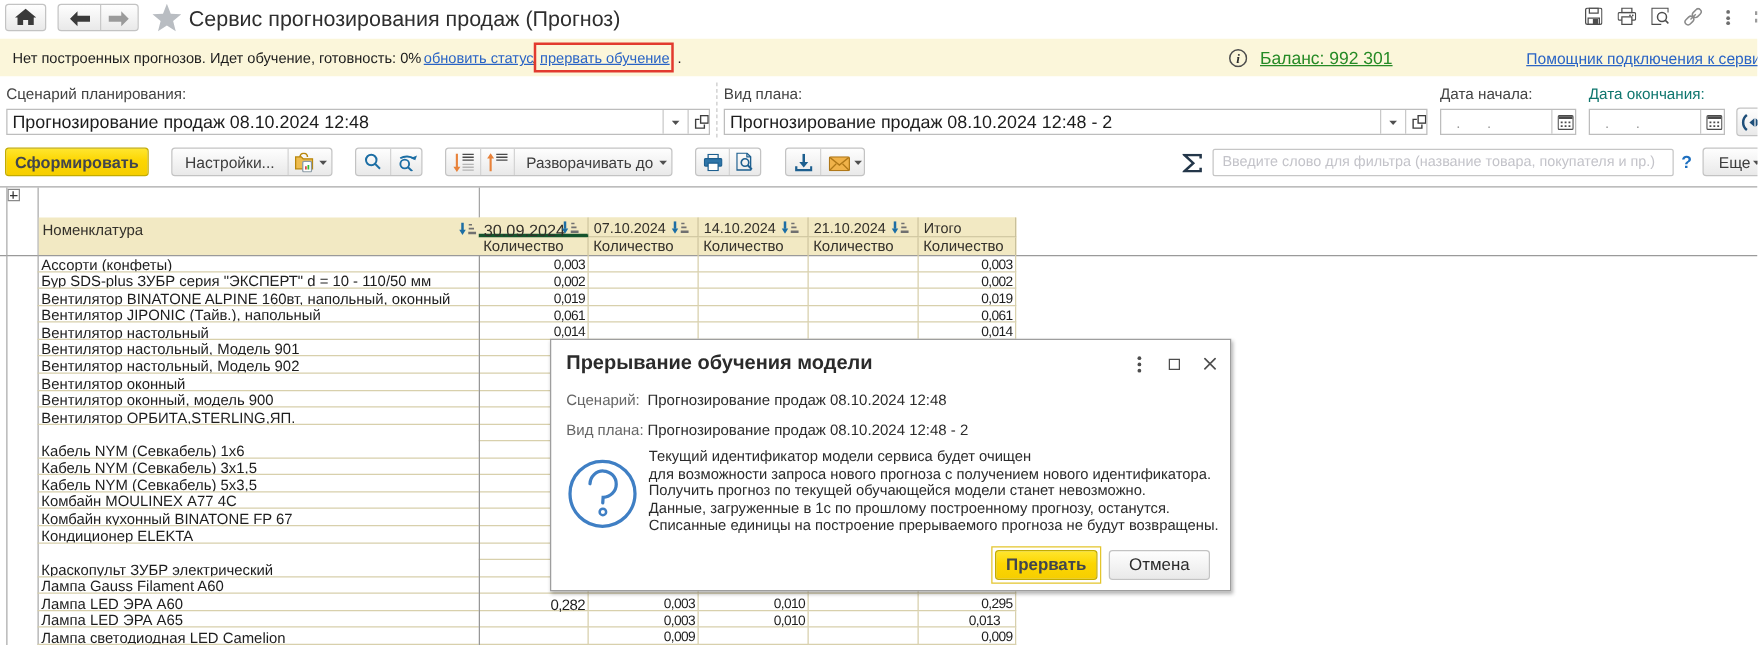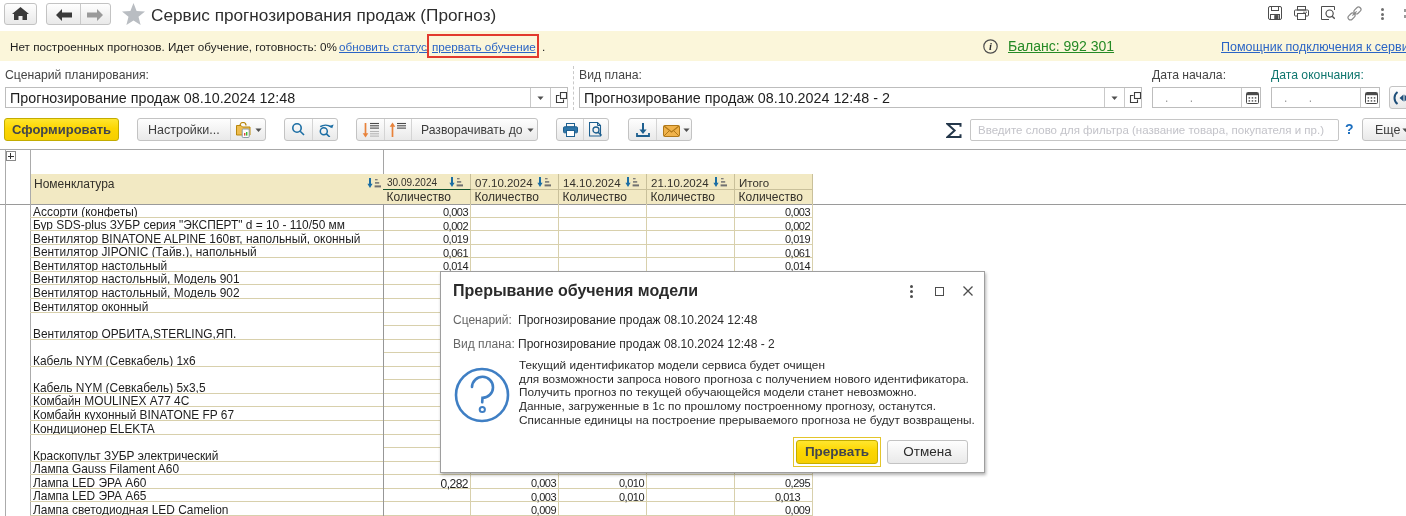--- a/index.html
+++ b/index.html
@@ -261,21 +261,21 @@
         <path d="M3 0 v6" stroke="#1c6ea4" stroke-width="2"></path>
         <path d="M3 10 L0.4 5.8 h5.2 Z" fill="#1c6ea4"></path>
         <g stroke="#707070">
           <path d="M8 1.7 h2.6" stroke-width="1.2"></path>
           <path d="M8 4.9 h4.2" stroke-width="1.5"></path>
           <path d="M7.6 8.4 h6.4" stroke-width="2"></path>
         </g>
       </svg>
   </div>
 </div>
-<div class="abs" style="left:383px;top:174px;width:88px;height:16px;background:#f2e9c3;border-right:1px solid #c9c09a;border-bottom:1px solid #14532d;font-size:10px;color:#33302a;padding:2.5px 0 0 4px">30.09.2024<svg style="position:absolute;left:66px;top:3px" width="14" height="10" viewBox="0 0 14 10">
+<div class="abs" style="left:383px;top:174px;width:88px;height:16px;background:#f2e9c3;border-right:1px solid #c9c09a;border-bottom:3px solid #14532d;font-size:13px;color:#33302a;padding:2.5px 0 0 4px">30.09.2024<svg style="position:absolute;left:66px;top:3px" width="14" height="10" viewBox="0 0 14 10">
       <path d="M3 0 v6" stroke="#1c6ea4" stroke-width="2"></path>
       <path d="M3 10 L0.4 5.8 h5.2 Z" fill="#1c6ea4"></path>
       <g stroke="#707070">
         <path d="M8 1.7 h2.6" stroke-width="1.2"></path>
         <path d="M8 4.9 h4.2" stroke-width="1.5"></path>
         <path d="M7.6 8.4 h6.4" stroke-width="2"></path>
       </g>
     </svg></div>
 <div class="abs" style="left:383px;top:190px;width:88px;height:14px;background:#f2e9c3;border-right:1px solid #c9c09a;font-size:12px;color:#33302a;padding:0 0 0 3.5px">Количество</div>
 <div class="abs" style="left:471px;top:174px;width:88px;height:16px;background:#f2e9c3;border-right:1px solid #c9c09a;border-bottom:1px solid #c9c09a;font-size:11.5px;color:#33302a;padding:2.5px 0 0 4px">07.10.2024<svg style="position:absolute;left:66px;top:3px" width="14" height="10" viewBox="0 0 14 10">
@@ -370,20 +370,21 @@
     </div>
 <div style="position:absolute;left:0;top:299.0px;width:813px;height:13.6px">
       <div style="position:absolute;left:30px;top:0;width:353px;height:13.6px;border-bottom:1px solid #d8d0ac;box-sizing:border-box;padding:0.5px 0 0 3px;white-space:nowrap;overflow:hidden">Вентилятор оконный</div>
       <div style="position:absolute;left:383px;top:0;width:88px;height:13.6px;border-right:1px solid #d8d0ac;border-bottom:1px solid #d8d0ac;box-sizing:border-box;padding:2px 2px 0 0;text-align:right;white-space:nowrap;font-size:11px;letter-spacing:-0.5px"></div>
       <div style="position:absolute;left:471px;top:0;width:88px;height:13.6px;border-right:1px solid #d8d0ac;border-bottom:1px solid #d8d0ac;box-sizing:border-box;padding:2px 2px 0 0;text-align:right;white-space:nowrap;font-size:11px;letter-spacing:-0.5px"></div>
       <div style="position:absolute;left:559px;top:0;width:88px;height:13.6px;border-right:1px solid #d8d0ac;border-bottom:1px solid #d8d0ac;box-sizing:border-box;padding:2px 2px 0 0;text-align:right;white-space:nowrap;font-size:11px;letter-spacing:-0.5px"></div>
       <div style="position:absolute;left:647px;top:0;width:88px;height:13.6px;border-right:1px solid #d8d0ac;border-bottom:1px solid #d8d0ac;box-sizing:border-box;padding:2px 2px 0 0;text-align:right;white-space:nowrap;font-size:11px;letter-spacing:-0.5px"></div>
       <div style="position:absolute;left:735px;top:0;width:78px;height:13.6px;border-right:1px solid #d8d0ac;border-bottom:1px solid #d8d0ac;box-sizing:border-box;padding:2px 2px 0 0;text-align:right;white-space:nowrap;font-size:11px;letter-spacing:-0.5px"></div>
     </div>
 <div style="position:absolute;left:0;top:312.5px;width:813px;height:13.6px">
+      <div style="position:absolute;left:30px;top:0;width:353px;height:13.6px;border-bottom:1px solid #d8d0ac;box-sizing:border-box;padding:0.5px 0 0 3px;white-space:nowrap;overflow:hidden">Вентилятор оконный, модель 900</div>
       <div style="position:absolute;left:383px;top:0;width:88px;height:13.6px;border-right:1px solid #d8d0ac;border-bottom:1px solid #d8d0ac;box-sizing:border-box;padding:2px 2px 0 0;text-align:right;white-space:nowrap;font-size:11px;letter-spacing:-0.5px"></div>
       <div style="position:absolute;left:471px;top:0;width:88px;height:13.6px;border-right:1px solid #d8d0ac;border-bottom:1px solid #d8d0ac;box-sizing:border-box;padding:2px 2px 0 0;text-align:right;white-space:nowrap;font-size:11px;letter-spacing:-0.5px"></div>
       <div style="position:absolute;left:559px;top:0;width:88px;height:13.6px;border-right:1px solid #d8d0ac;border-bottom:1px solid #d8d0ac;box-sizing:border-box;padding:2px 2px 0 0;text-align:right;white-space:nowrap;font-size:11px;letter-spacing:-0.5px"></div>
       <div style="position:absolute;left:647px;top:0;width:88px;height:13.6px;border-right:1px solid #d8d0ac;border-bottom:1px solid #d8d0ac;box-sizing:border-box;padding:2px 2px 0 0;text-align:right;white-space:nowrap;font-size:11px;letter-spacing:-0.5px"></div>
       <div style="position:absolute;left:735px;top:0;width:78px;height:13.6px;border-right:1px solid #d8d0ac;border-bottom:1px solid #d8d0ac;box-sizing:border-box;padding:2px 2px 0 0;text-align:right;white-space:nowrap;font-size:11px;letter-spacing:-0.5px"></div>
     </div>
 <div style="position:absolute;left:0;top:326.1px;width:813px;height:13.6px">
       <div style="position:absolute;left:30px;top:0;width:353px;height:13.6px;border-bottom:1px solid #d8d0ac;box-sizing:border-box;padding:0.5px 0 0 3px;white-space:nowrap;overflow:hidden">Вентилятор ОРБИТА,STERLING,ЯП.</div>
       <div style="position:absolute;left:383px;top:0;width:88px;height:13.6px;border-right:1px solid #d8d0ac;border-bottom:1px solid #d8d0ac;box-sizing:border-box;padding:2px 2px 0 0;text-align:right;white-space:nowrap;font-size:11px;letter-spacing:-0.5px"></div>
       <div style="position:absolute;left:471px;top:0;width:88px;height:13.6px;border-right:1px solid #d8d0ac;border-bottom:1px solid #d8d0ac;box-sizing:border-box;padding:2px 2px 0 0;text-align:right;white-space:nowrap;font-size:11px;letter-spacing:-0.5px"></div>
@@ -400,20 +401,21 @@
     </div>
 <div style="position:absolute;left:0;top:353.2px;width:813px;height:13.6px">
       <div style="position:absolute;left:30px;top:0;width:353px;height:13.6px;border-bottom:1px solid #d8d0ac;box-sizing:border-box;padding:0.5px 0 0 3px;white-space:nowrap;overflow:hidden">Кабель NYM (Севкабель) 1х6</div>
       <div style="position:absolute;left:383px;top:0;width:88px;height:13.6px;border-right:1px solid #d8d0ac;border-bottom:1px solid #d8d0ac;box-sizing:border-box;padding:2px 2px 0 0;text-align:right;white-space:nowrap;font-size:11px;letter-spacing:-0.5px"></div>
       <div style="position:absolute;left:471px;top:0;width:88px;height:13.6px;border-right:1px solid #d8d0ac;border-bottom:1px solid #d8d0ac;box-sizing:border-box;padding:2px 2px 0 0;text-align:right;white-space:nowrap;font-size:11px;letter-spacing:-0.5px"></div>
       <div style="position:absolute;left:559px;top:0;width:88px;height:13.6px;border-right:1px solid #d8d0ac;border-bottom:1px solid #d8d0ac;box-sizing:border-box;padding:2px 2px 0 0;text-align:right;white-space:nowrap;font-size:11px;letter-spacing:-0.5px"></div>
       <div style="position:absolute;left:647px;top:0;width:88px;height:13.6px;border-right:1px solid #d8d0ac;border-bottom:1px solid #d8d0ac;box-sizing:border-box;padding:2px 2px 0 0;text-align:right;white-space:nowrap;font-size:11px;letter-spacing:-0.5px"></div>
       <div style="position:absolute;left:735px;top:0;width:78px;height:13.6px;border-right:1px solid #d8d0ac;border-bottom:1px solid #d8d0ac;box-sizing:border-box;padding:2px 2px 0 0;text-align:right;white-space:nowrap;font-size:11px;letter-spacing:-0.5px"></div>
     </div>
 <div style="position:absolute;left:0;top:366.8px;width:813px;height:13.6px">
+      <div style="position:absolute;left:30px;top:0;width:353px;height:13.6px;border-bottom:1px solid #d8d0ac;box-sizing:border-box;padding:0.5px 0 0 3px;white-space:nowrap;overflow:hidden">Кабель NYM (Севкабель) 3х1,5</div>
       <div style="position:absolute;left:383px;top:0;width:88px;height:13.6px;border-right:1px solid #d8d0ac;border-bottom:1px solid #d8d0ac;box-sizing:border-box;padding:2px 2px 0 0;text-align:right;white-space:nowrap;font-size:11px;letter-spacing:-0.5px"></div>
       <div style="position:absolute;left:471px;top:0;width:88px;height:13.6px;border-right:1px solid #d8d0ac;border-bottom:1px solid #d8d0ac;box-sizing:border-box;padding:2px 2px 0 0;text-align:right;white-space:nowrap;font-size:11px;letter-spacing:-0.5px"></div>
       <div style="position:absolute;left:559px;top:0;width:88px;height:13.6px;border-right:1px solid #d8d0ac;border-bottom:1px solid #d8d0ac;box-sizing:border-box;padding:2px 2px 0 0;text-align:right;white-space:nowrap;font-size:11px;letter-spacing:-0.5px"></div>
       <div style="position:absolute;left:647px;top:0;width:88px;height:13.6px;border-right:1px solid #d8d0ac;border-bottom:1px solid #d8d0ac;box-sizing:border-box;padding:2px 2px 0 0;text-align:right;white-space:nowrap;font-size:11px;letter-spacing:-0.5px"></div>
       <div style="position:absolute;left:735px;top:0;width:78px;height:13.6px;border-right:1px solid #d8d0ac;border-bottom:1px solid #d8d0ac;box-sizing:border-box;padding:2px 2px 0 0;text-align:right;white-space:nowrap;font-size:11px;letter-spacing:-0.5px"></div>
     </div>
 <div style="position:absolute;left:0;top:380.3px;width:813px;height:13.6px">
       <div style="position:absolute;left:30px;top:0;width:353px;height:13.6px;border-bottom:1px solid #d8d0ac;box-sizing:border-box;padding:0.5px 0 0 3px;white-space:nowrap;overflow:hidden">Кабель NYM (Севкабель) 5х3,5</div>
       <div style="position:absolute;left:383px;top:0;width:88px;height:13.6px;border-right:1px solid #d8d0ac;border-bottom:1px solid #d8d0ac;box-sizing:border-box;padding:2px 2px 0 0;text-align:right;white-space:nowrap;font-size:11px;letter-spacing:-0.5px"></div>
       <div style="position:absolute;left:471px;top:0;width:88px;height:13.6px;border-right:1px solid #d8d0ac;border-bottom:1px solid #d8d0ac;box-sizing:border-box;padding:2px 2px 0 0;text-align:right;white-space:nowrap;font-size:11px;letter-spacing:-0.5px"></div>

